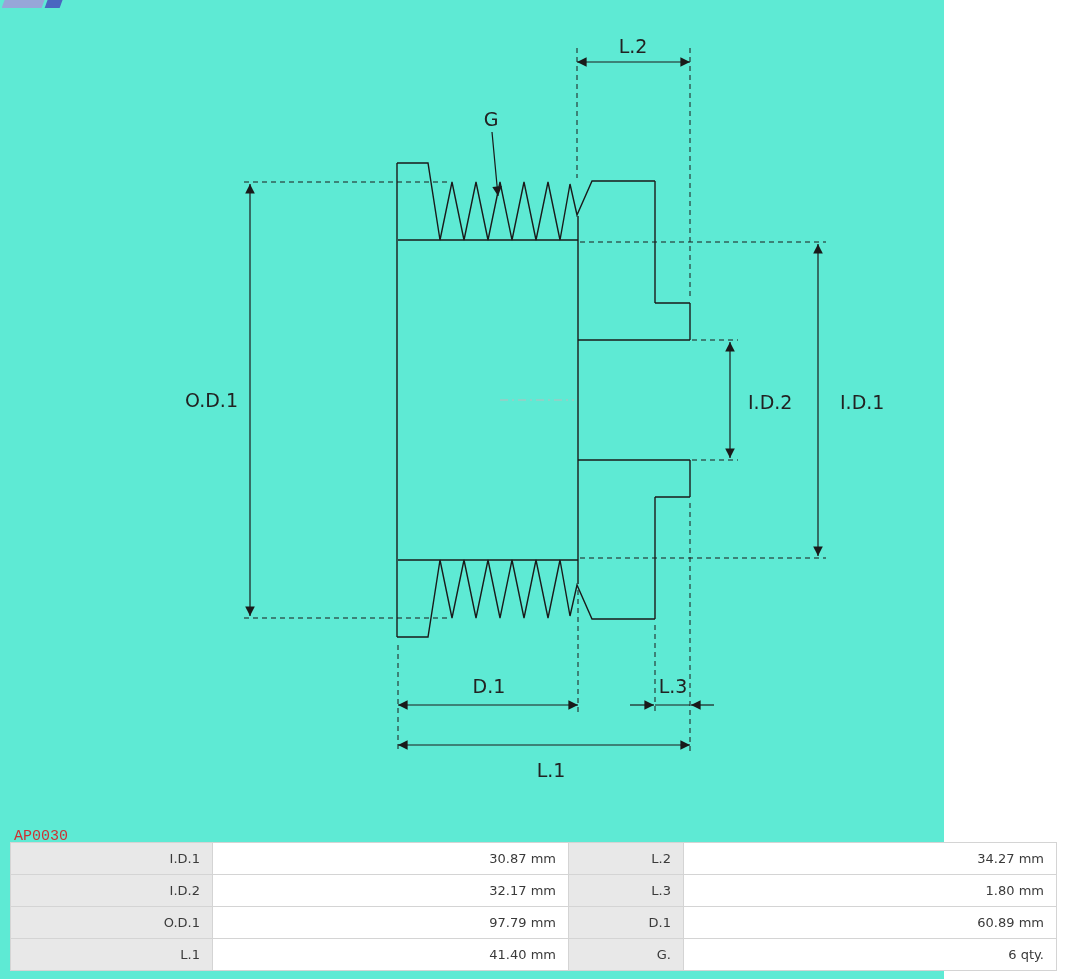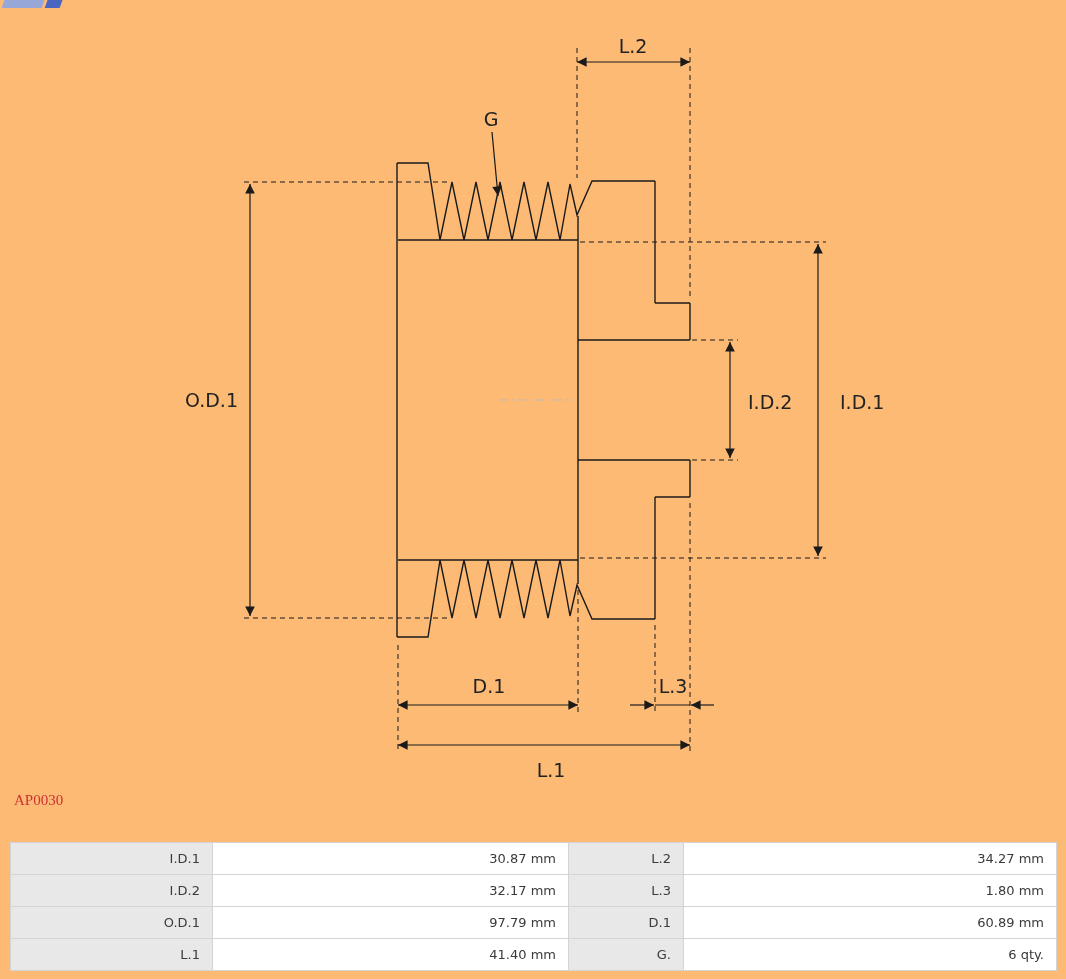--- a/index.html
+++ b/index.html
@@ -5,37 +5,37 @@
   html, body {
     margin: 0;
     padding: 0;
     background: #ffffff;
     width: 1066px;
     height: 979px;
     font-family: "Liberation Sans", sans-serif;
     position: relative;
     overflow: hidden;
   }
-  .page { position: relative; width: 1066px; height: 979px; background:#fdba74; }
+  .page { position: relative; width: 944px; height: 979px; background:#5eead4; }
 
   
   .logo {
     position: absolute; left: 2px; top: 0;
     width: 64px; height: 8px; overflow: hidden;
     display: flex; gap: 3px;
   }
   .logo .chip-a { width: 40px; height: 14px; background: #97a7d8; transform: skewX(-20deg); }
   .logo .chip-b { width: 15px; height: 14px; background: #4a66c0; transform: skewX(-20deg); }
 
   .drawing { position: absolute; left: 0; top: 0; width: 1066px; height: 800px; }
 
   .part-code {
-    position: absolute; left: 14px; top: 792px;
+    position: absolute; left: 14px; top: 828px;
     font-size: 15px; color: #cc3333;
-    font-family: Liberation Serif, serif;
+    font-family: Liberation Mono, monospace;
   }
 
   table.spec-table {
     position: absolute; left: 10px; top: 842px;
     width: 1046px; table-layout: fixed;
     border-collapse: collapse;
     font-family: "DejaVu Sans", sans-serif;
   }
   table.spec-table td {
     border: 1px solid #d4d4d4;

